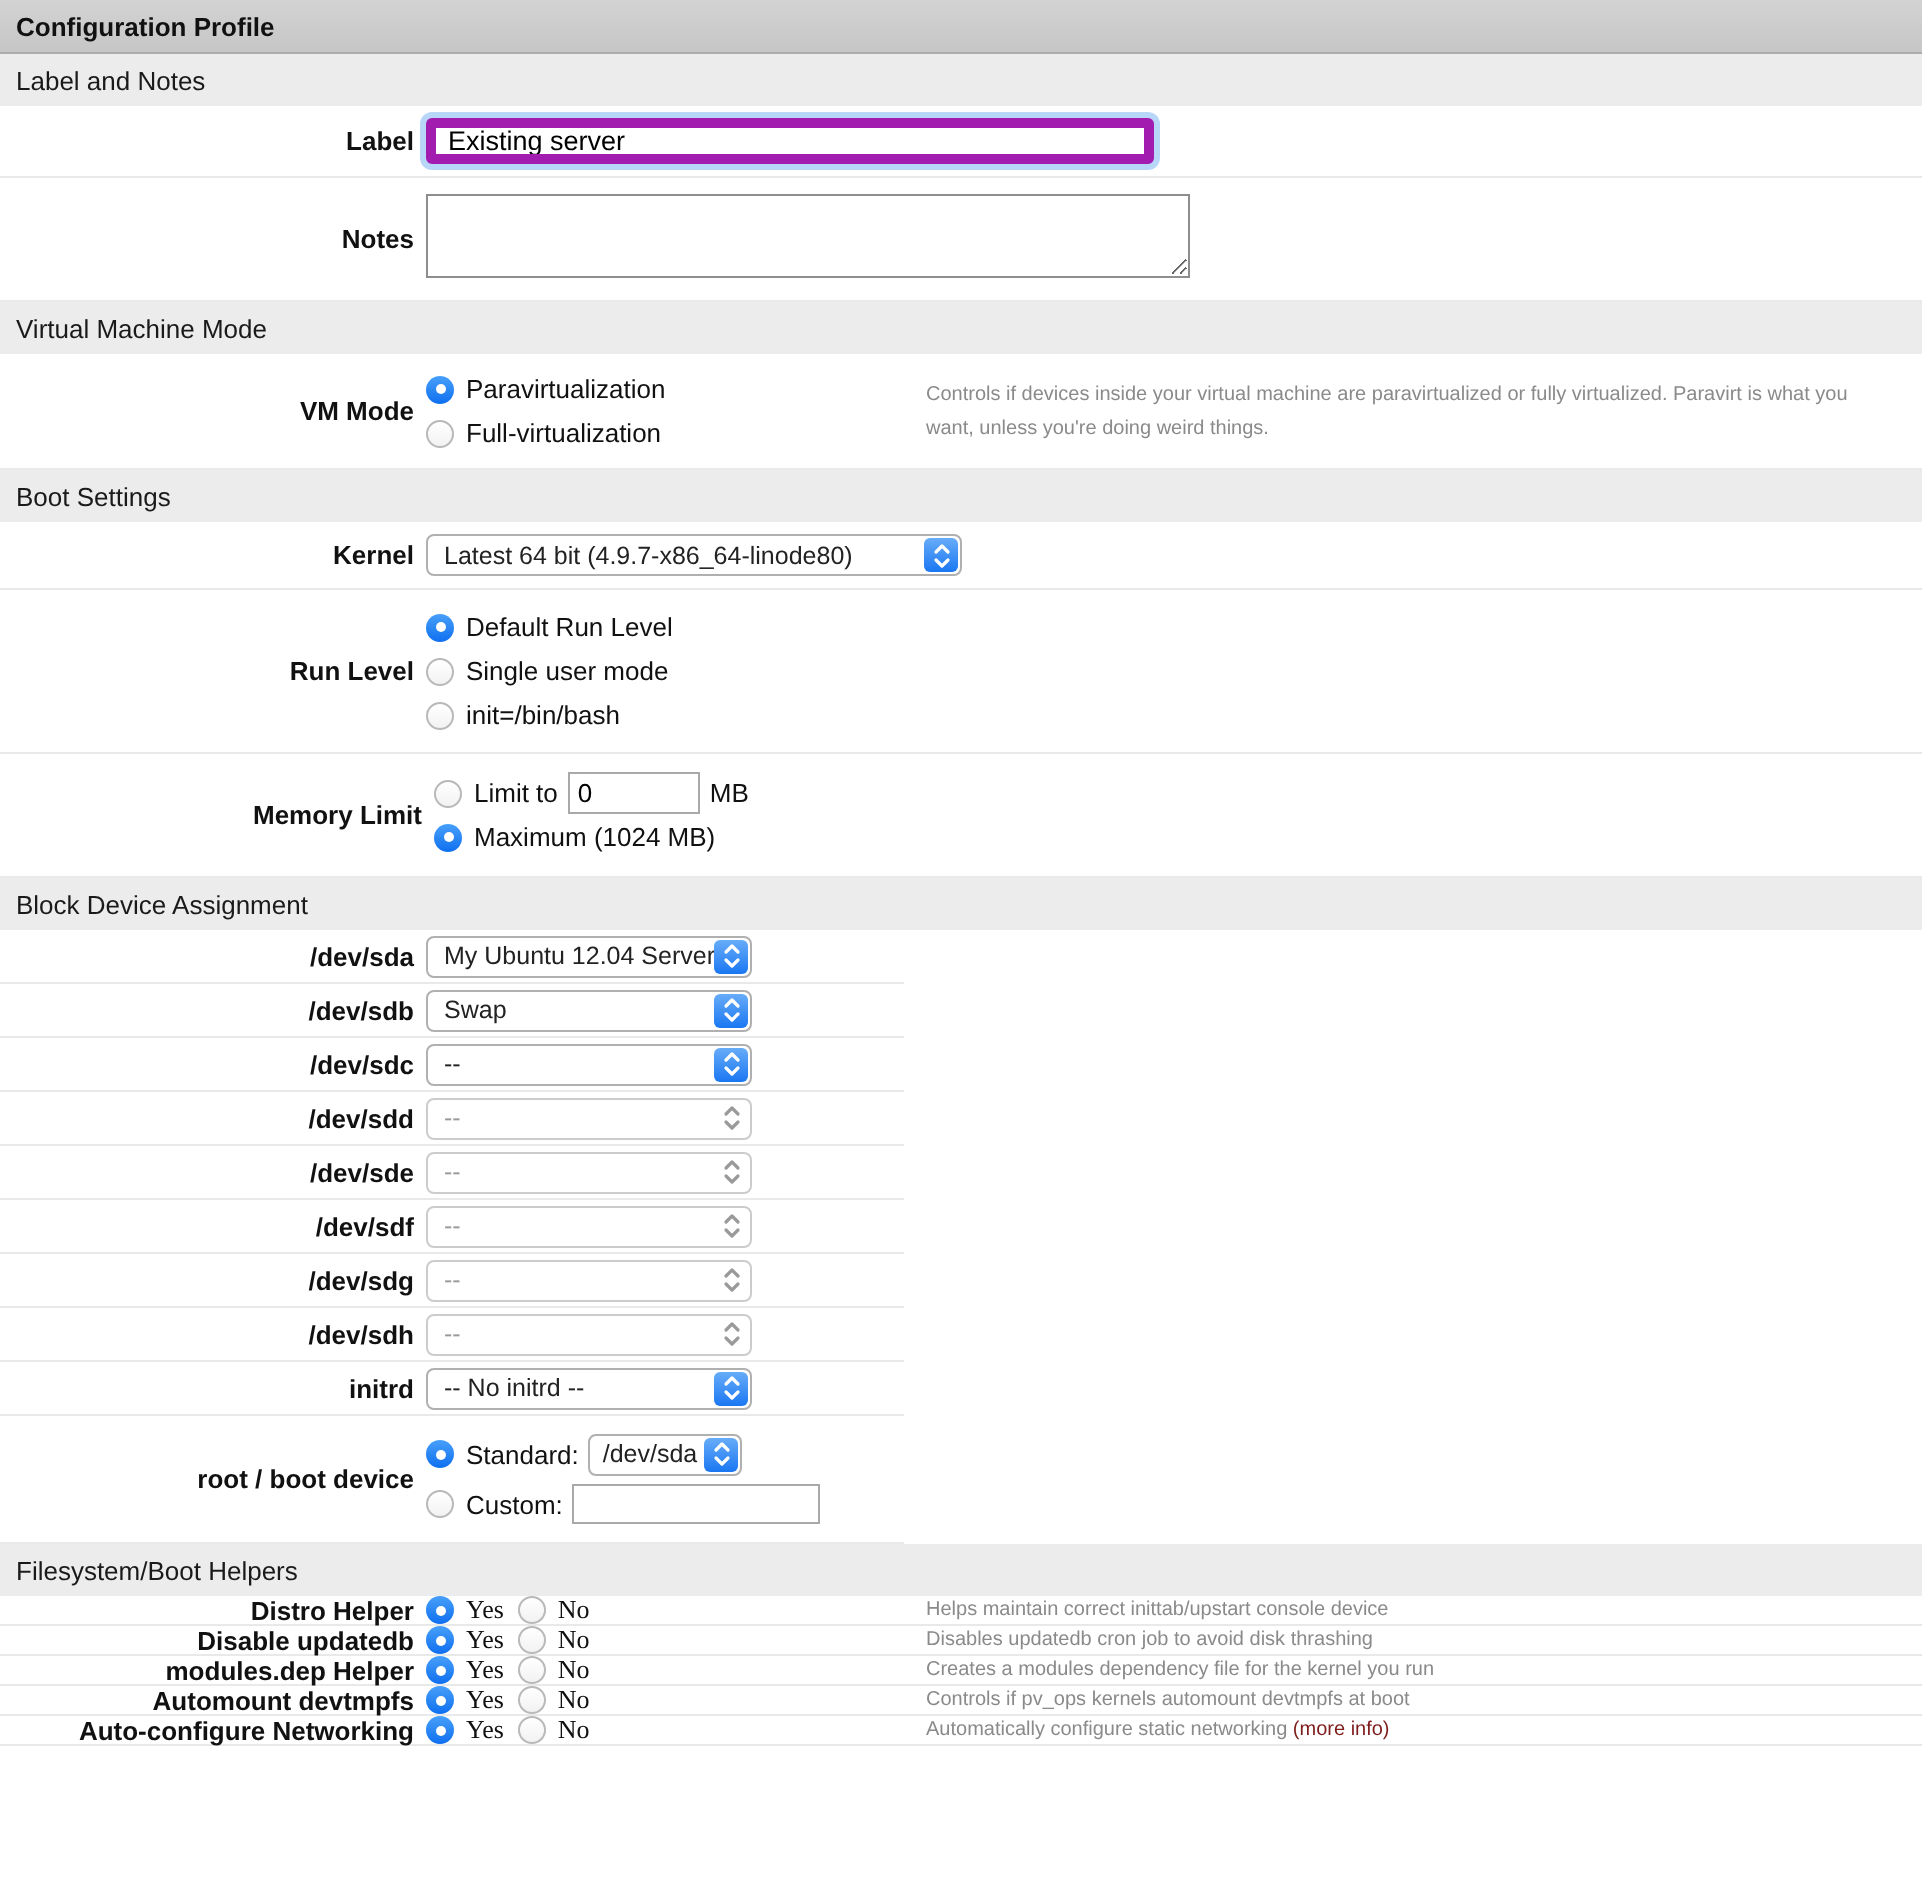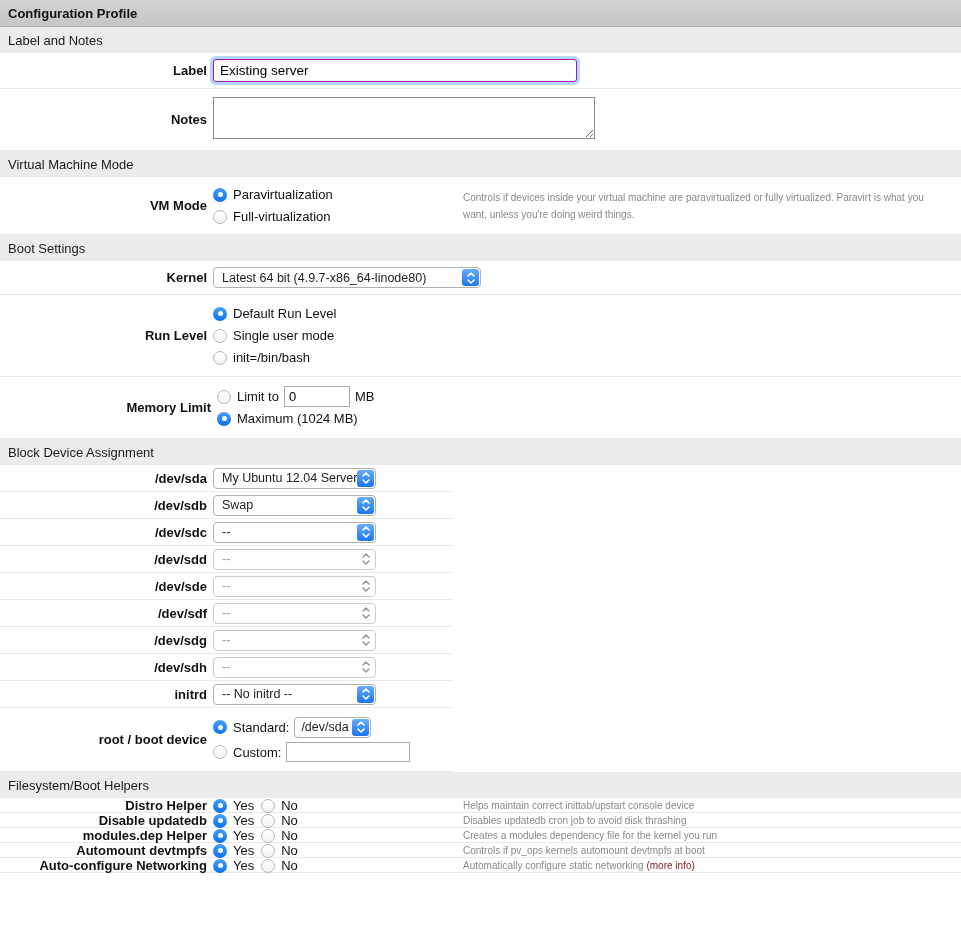--- a/index.html
+++ b/index.html
@@ -61,21 +61,21 @@
   .text-input {
     height: 21px;
     border: 1px solid #a9a9a9;
     background: #fff;
     font-family: "Liberation Sans", sans-serif;
     font-size: 13px;
     padding: 0 4px;
   }
   .label-input {
     width: 364px; height: 23px;
-    border: 1px solid #a21caf;
+    border: 5px solid #a21caf;
     border-radius: 3px;
     box-shadow: 0 0 0 3px rgba(98,165,240,0.45);
     outline: none;
     padding: 0 6px;
     font-size: 13.5px;
   }
   .notes-area {
     width: 382px; height: 42px;
     border: 1px solid #8e8e8e;
     resize: both;
@@ -150,21 +150,21 @@
   .bd-table { width: 452px; }
   .bd-row {
     display: flex; align-items: center;
     border-bottom: 1px solid #e9e9e9;
     padding: 3px 0;
     height: 27px;
   }
 
   
   .helper-row { height: 15px; padding: 0; }
-  .yes-no { display: flex; align-items: flex-end; margin-left: 6px; }
+  .yes-no { display: flex; align-items: center; margin-left: 6px; font-family: Liberation Serif, serif; }
   .yes-no .lbl { margin-right: 7px; }
 </style>
 </head>
 <body>
 
 <div class="page">
 
   <div class="title-bar">
     <span>Configuration Profile</span>
   </div>

